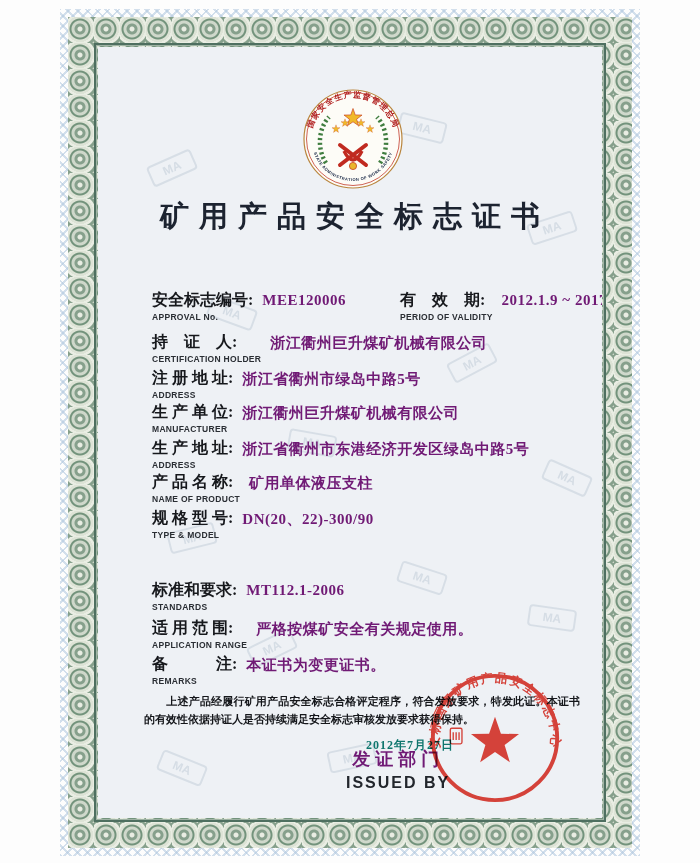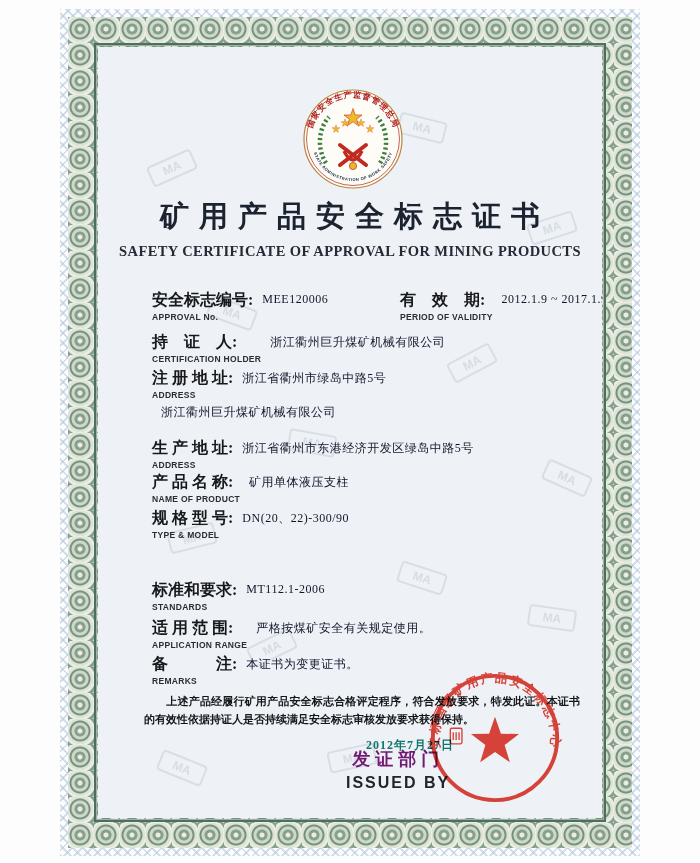--- a/index.html
+++ b/index.html
@@ -32,22 +32,22 @@
   .title-cn{position:absolute;left:0;top:150px;width:100%;text-align:center;
     font-size:29px;font-weight:bold;color:#1c2330;letter-spacing:10px;text-indent:10px;}
   .title-en{position:absolute;left:0;top:196px;width:100%;text-align:center;
     font-size:14.5px;font-weight:bold;color:#242b36;letter-spacing:.4px;}
 
   .field{position:absolute;left:54px;white-space:nowrap;}
   .field .lab{display:inline-block;vertical-align:top;}
   .field .cn{font-size:16px;font-weight:bold;color:#16181c;}
   .field .en{display:block;font-size:8.5px;font-weight:bold;color:#2a2e34;
              font-family:"Liberation Sans",sans-serif;letter-spacing:.3px;margin-top:1px;}
-  .field .val{display:inline-block;vertical-align:top;font-size:12px;font-weight:400;
-              color:#0f172a;margin-left:9px;padding-top:2px;letter-spacing:.5px;}
+  .field .val{display:inline-block;vertical-align:top;font-size:15px;font-weight:700;
+              color:#701a75;margin-left:9px;padding-top:2px;letter-spacing:.5px;}
   .col2{position:absolute;left:248px;top:0;white-space:nowrap;}
 
   .statement{position:absolute;left:46px;top:645px;width:436px;font-size:11px;font-weight:600;
              color:#15171b;line-height:1.65;text-align:justify;}
   .issuedby{position:absolute;left:248px;top:700px;text-align:center;}
   .issuedby .cn{font-size:18px;font-weight:bold;letter-spacing:5px;color:#701a75;}
   .issuedby .en{font-size:16px;font-weight:bold;letter-spacing:2px;color:#22262c;
                 font-family:"Liberation Sans",sans-serif;margin-top:3px;}
   .date{position:absolute;left:268px;top:690px;font-size:12px;font-weight:bold;color:#0f766e;letter-spacing:1px;}
 
@@ -102,21 +102,20 @@
             </g>
 
             <g>
               <path d="M -13,6 L 13,26 M 13,6 L -13,26" stroke="#c02a20" stroke-width="4" stroke-linecap="round"></path>
               <path d="M -9,12 Q 0,30 9,12" fill="none" stroke="#c02a20" stroke-width="3.4"></path>
               <circle cx="0" cy="27" r="3.6" fill="#e9b62c" stroke="#c8411f" stroke-width=".8"></circle>
             </g>
           </svg>
 
           <div class="title-cn">矿用产品安全标志证书</div>
-          <div class="title-en">SAFETY CERTIFICATE OF APPROVAL FOR MINING PRODUCTS</div>
 
           <div class="field" style="top:243px">
             <span class="lab">
               <span class="cn">安全标志编号:</span>
               <span class="en">APPROVAL No.</span>
             </span><span class="val">MEE120006</span>
             <span class="col2">
               <span class="lab">
                 <span class="cn">有　效　期:</span>
                 <span class="en">PERIOD OF VALIDITY</span>
@@ -128,21 +127,22 @@
             <span class="lab"><span class="cn">持　证　人:</span>
             <span class="en">CERTIFICATION HOLDER</span></span><span class="val">浙江衢州巨升煤矿机械有限公司</span>
           </div>
 
           <div class="field" style="top:321px">
             <span class="lab"><span class="cn">注 册 地 址:</span>
             <span class="en">ADDRESS</span></span><span class="val">浙江省衢州市绿岛中路5号</span>
           </div>
 
           <div class="field" style="top:355px">
-            <span class="val">浙江衢州巨升煤矿机械有限公司</span>
+            <span class="lab"><span class="cn">生 产 单 位:</span>
+            <span class="en">MANUFACTURER</span></span><span class="val">浙江衢州巨升煤矿机械有限公司</span>
           </div>
 
           <div class="field" style="top:391px">
             <span class="lab"><span class="cn">生 产 地 址:</span>
             <span class="en">ADDRESS</span></span><span class="val">浙江省衢州市东港经济开发区绿岛中路5号</span>
           </div>
 
           <div class="field" style="top:425px">
             <span class="lab"><span class="cn">产 品 名 称:</span>
             <span class="en">NAME OF PRODUCT</span></span><span class="val">矿用单体液压支柱</span>

